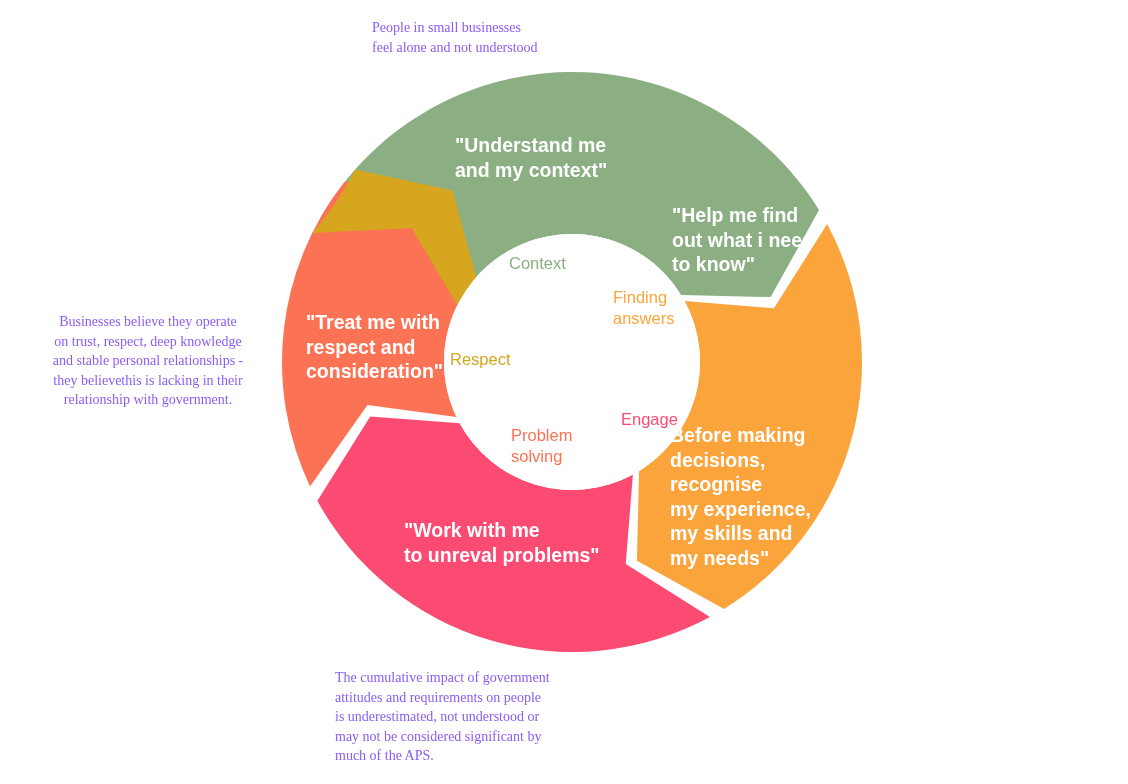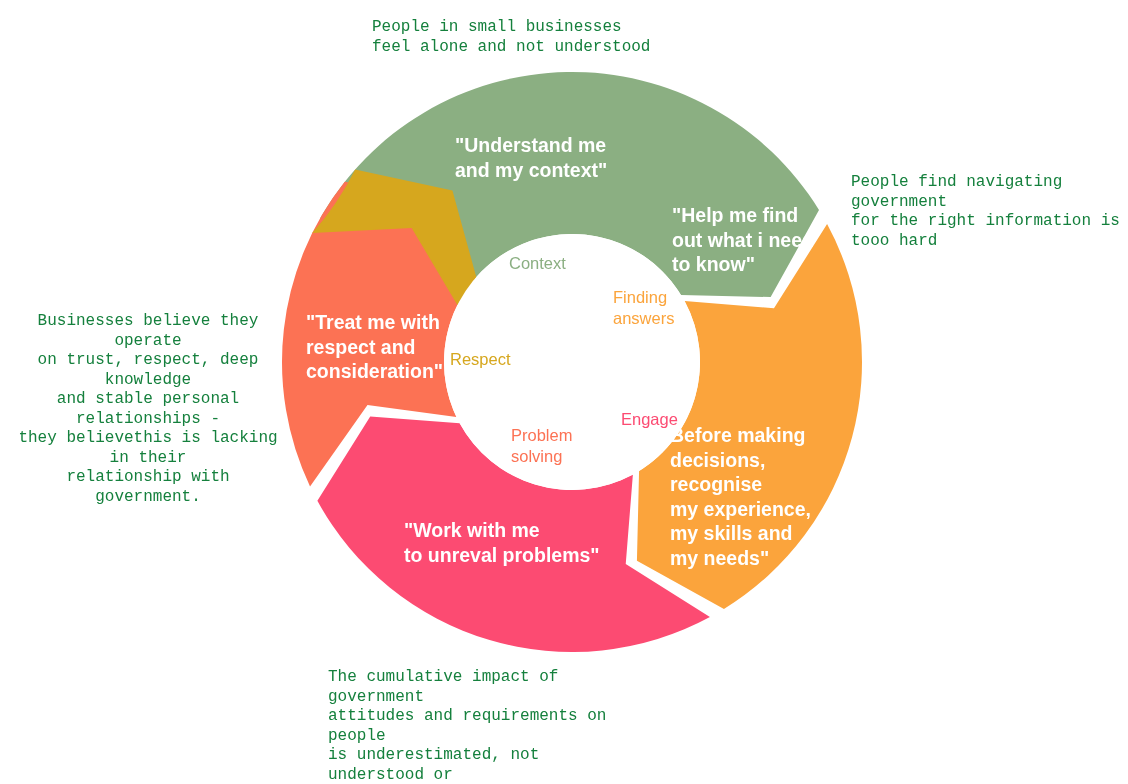--- a/index.html
+++ b/index.html
@@ -15,31 +15,31 @@
     font-family: "Liberation Sans", sans-serif;
   }
   #stage {
     position: absolute;
     left: 0; top: 0;
     width: 1128px;
     height: 784px;
   }
   .caption {
     position: absolute;
-    color: #15803d;
-    font-size: 16px;
+    color: #8b5cf6;
+    font-size: 14px;
     line-height: 19.5px;
     white-space: pre-line;
-    font-family: Liberation Mono, monospace;
+    font-family: Liberation Serif, serif;
   }
   #cap-top      { left: 372px; top: 18px;  width: 300px; }
   #cap-right    { left: 851px; top: 173px; width: 270px; }
   #cap-left     { left: 18px;  top: 312px; width: 260px; text-align: center; }
   #cap-botright { left: 843px; top: 534px; width: 280px; }
-  #cap-bottom   { left: 328px; top: 668px; width: 290px; }
+  #cap-bottom   { left: 335px; top: 668px; width: 290px; }
 
   svg { display: block; }
   .seg-label {
     fill: #ffffff;
     font-family: "Liberation Sans", sans-serif;
     font-size: 19.5px;
     font-weight: bold;
   }
   .inner-label {
     font-family: "Liberation Sans", sans-serif;
@@ -75,22 +75,20 @@
         <text x="613" y="303" text-anchor="start" class="inner-label" fill="#FBA43C"><tspan x="613" dy="0">Finding</tspan><tspan x="613" dy="21">answers</tspan></text>
         <text x="621" y="425" text-anchor="start" class="inner-label" fill="#FC4B72"><tspan x="621" dy="0">Engage</tspan></text>
         <text x="511" y="441" text-anchor="start" class="inner-label" fill="#FC7254"><tspan x="511" dy="0">Problem</tspan><tspan x="511" dy="21">solving</tspan></text>
         <text x="450" y="365" text-anchor="start" class="inner-label" fill="#D6A71E"><tspan x="450" dy="0">Respect</tspan></text>
       </g>
   </svg>
 
   <div class="caption" id="cap-top">People in small businesses
 feel alone and not understood</div>
 
-  <div class="caption" id="cap-right">People find navigating government
-for the right information is tooo hard</div>
 
   <div class="caption" id="cap-left">Businesses believe they operate
 on trust, respect, deep knowledge
 and stable personal relationships -
 they believethis is lacking in their
 relationship with government.</div>
 
 
   <div class="caption" id="cap-bottom">The cumulative impact of government
 attitudes and requirements on people

